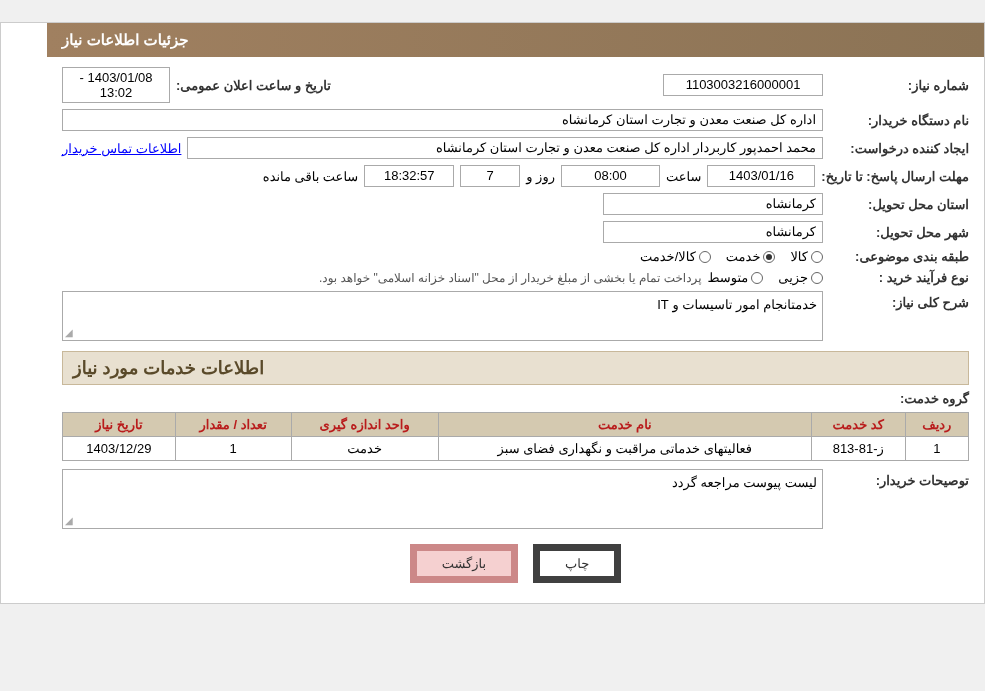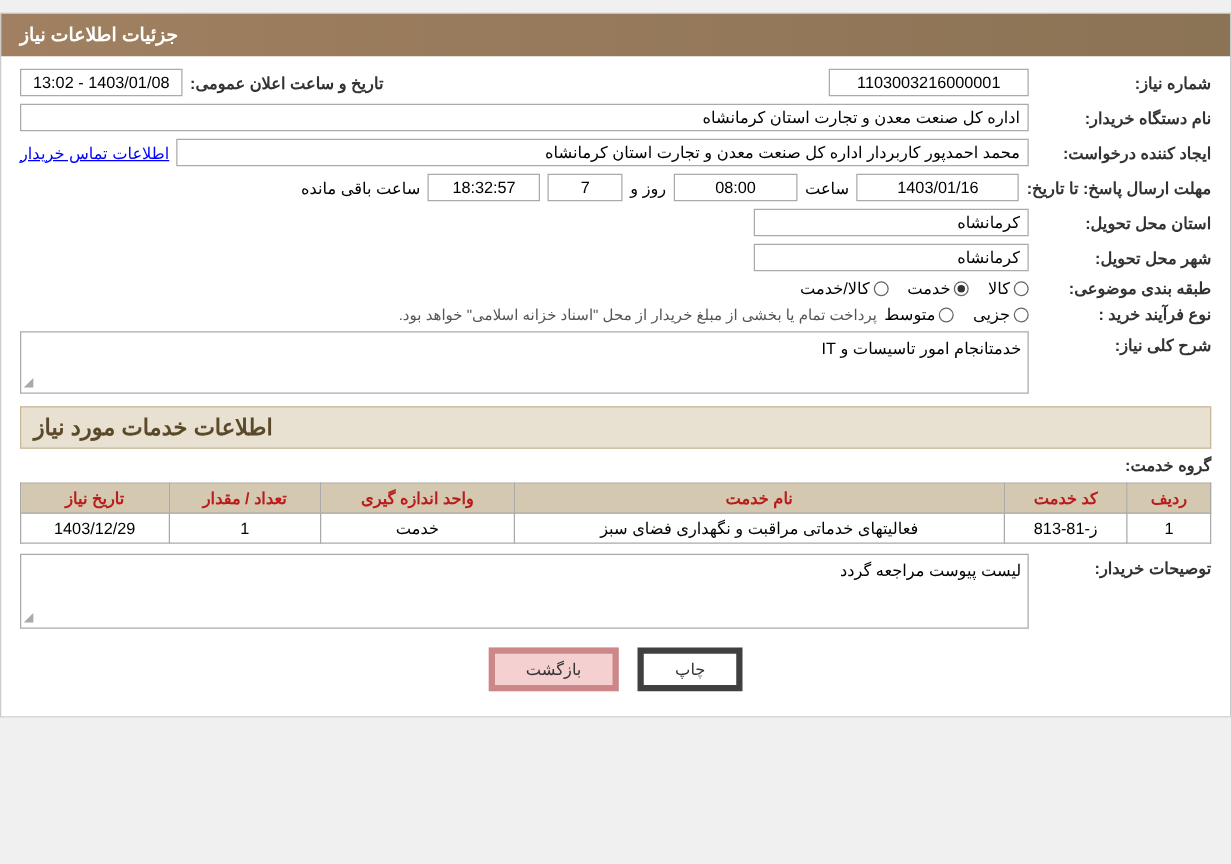--- a/index.html
+++ b/index.html
@@ -4,23 +4,24 @@
   <style>
     * { box-sizing: border-box; margin: 0; padding: 0; }
     body {
       font-family: Tahoma, Arial, sans-serif;
       font-size: 13px;
       background: #f0f0f0;
       direction: rtl;
     }
     .page-wrapper {
       max-width: 985px;
-      margin: 10px auto;
+      margin: 22px auto;
       background: #fff;
       border: 1px solid #ccc;
+      padding-left: 46px;
     }
     .page-header {
       background: linear-gradient(to left, #8B7355, #a08060);
       color: white;
       text-align: left;
       padding: 8px 15px;
       font-size: 15px;
       font-weight: bold;
     }
     .content {
@@ -51,21 +52,21 @@
       flex: 1;
     }
     .field-mid {
       width: 220px;
     }
     .field-num {
       width: 160px;
       text-align: center;
     }
     .field-date {
-      width: 130px;
+      width: 108px;
       text-align: center;
     }
     .field-time {
       width: 99px;
       text-align: center;
     }
     .field-small {
       width: 60px;
       text-align: center;
     }
@@ -155,21 +156,21 @@
       font-size: 10px;
     }
     .buttons-row {
       display: flex;
       justify-content: center;
       gap: 15px;
       margin: 15px 0 10px 0;
     }
     .btn {
       padding: 5px 25px;
-      border: 5px solid #404040;
+      border: 7px solid #404040;
       cursor: pointer;
       font-size: 13px;
       font-family: Tahoma, Arial, sans-serif;
     }
     .btn-print {
       background: #fff;
       color: #333;
     }
     .btn-back {
       background: #f5d0d0;

